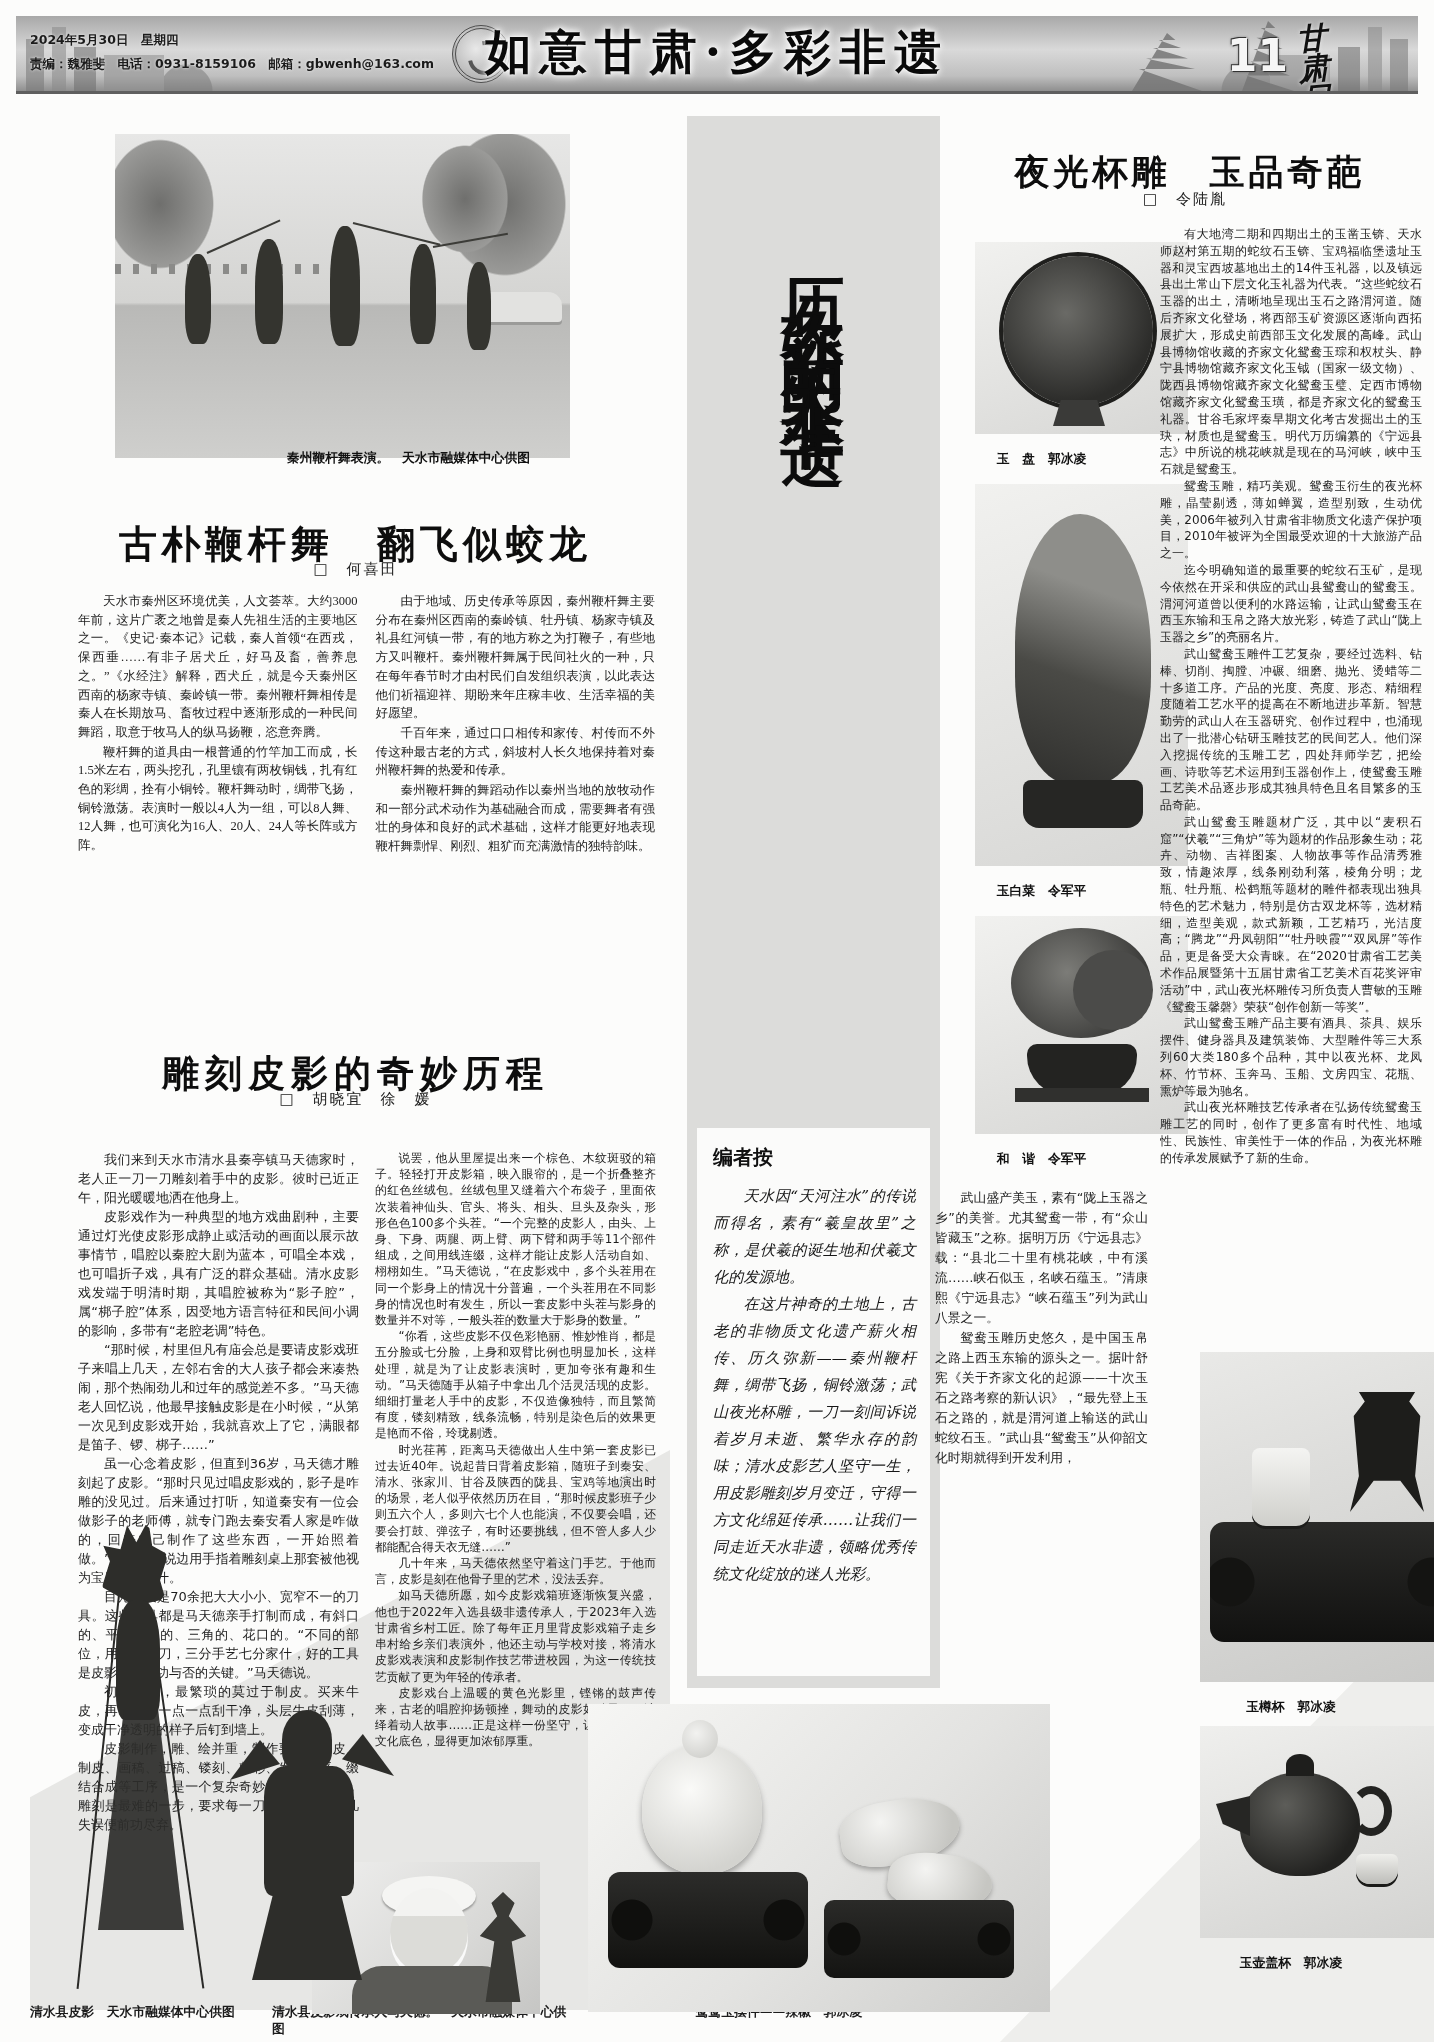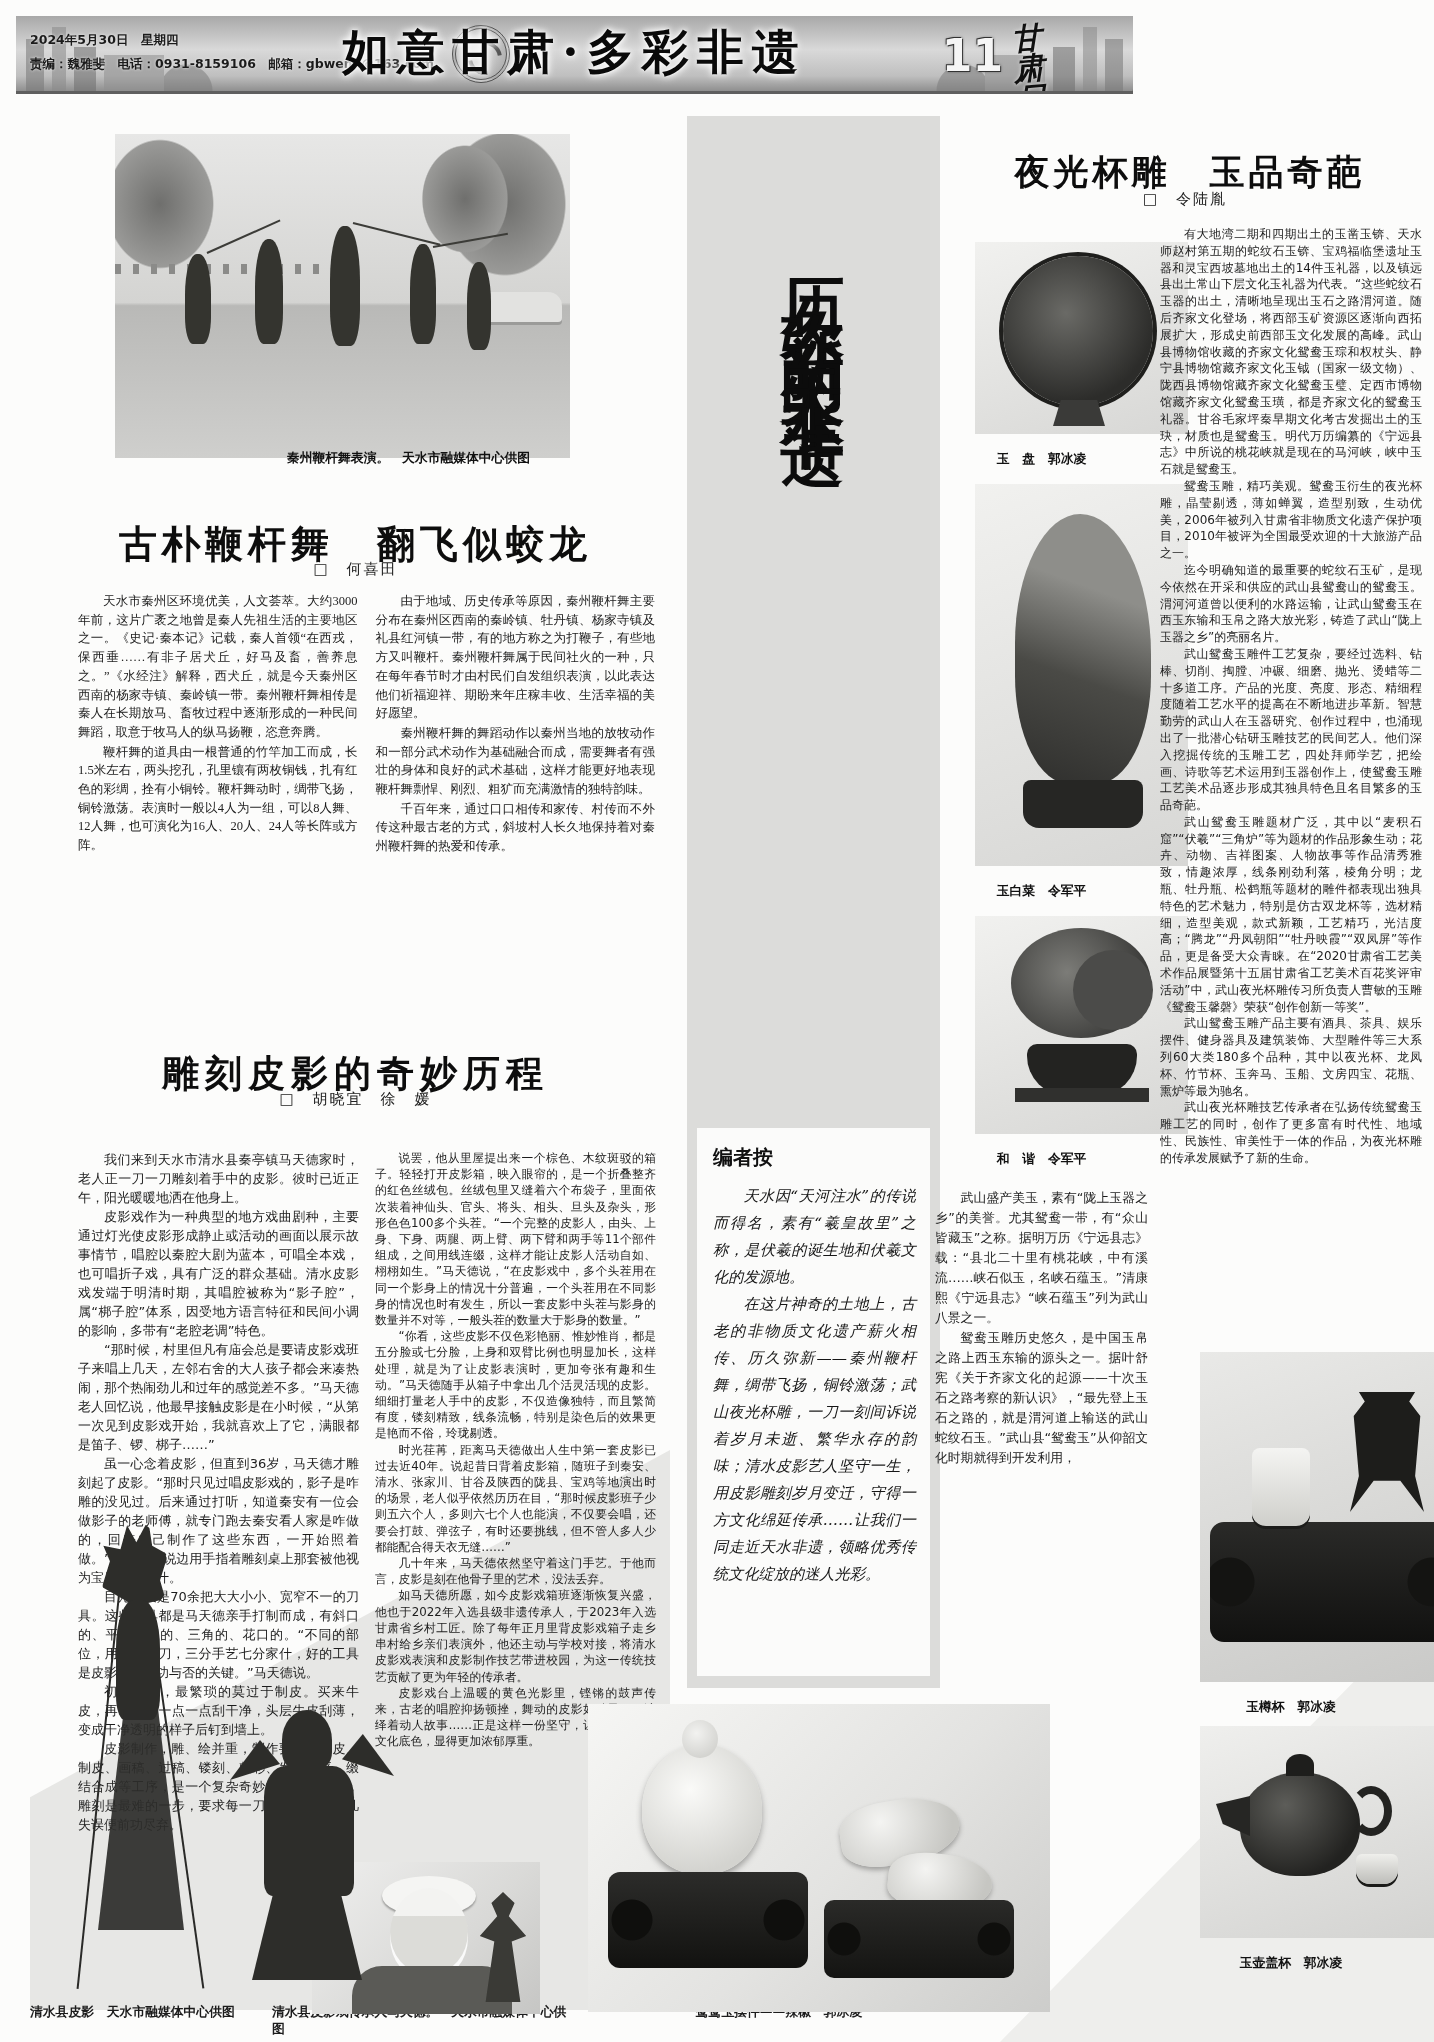--- a/index.html
+++ b/index.html
@@ -1,21 +1,21 @@
 <!DOCTYPE html>
 <html><head>
 <meta charset="utf-8">
 <style>
   html,body{margin:0;padding:0;background:#efefed;}
   .page{position:relative;width:1434px;height:2042px;background:#fcfcfb;overflow:hidden;
         font-family:"DejaVu Sans","Liberation Sans",sans-serif;color:#1c1c1c;}
   [data-name]{box-sizing:border-box;}
 
   
-  .banner{position:absolute;left:16px;top:16px;width:1117px;height:78px;
+  .banner{position:absolute;left:16px;top:16px;width:1402px;height:78px;
           background:linear-gradient(180deg,#a8a8a8 0%,#d9d9d9 45%,#bfbfbf 80%,#8f8f8f 100%);
           border-bottom:3px solid #5f5f5f;overflow:hidden;}
   .skyline{position:absolute;bottom:0;width:260px;height:70px;opacity:.55;
      background:
        linear-gradient(#777,#777) 10px 18px/18px 52px no-repeat,
        linear-gradient(#8a8a8a,#8a8a8a) 36px 6px/14px 64px no-repeat,
        linear-gradient(#6e6e6e,#6e6e6e) 58px 26px/22px 44px no-repeat,
        linear-gradient(#909090,#909090) 88px 34px/60px 36px no-repeat,
        radial-gradient(circle at 170px 70px,#7d7d7d 0 26px,transparent 27px);}
   .skyline.right{right:0;transform:scaleX(-1);}
@@ -228,22 +228,22 @@
     <span class="whip" style="left:318px;top:112px;width:76px;transform:rotate(-10deg);" data-name="whip-pole"></span>
   </figure>
   <div class="abs cap dance-cap" data-name="photo-caption">秦州鞭杆舞表演。　天水市融媒体中心供图</div>
 
   <h1 class="abs art-title a1-title" data-name="article1-title">古朴鞭杆舞　翻飞似蛟龙</h1>
   <div class="abs byline a1-byline" data-name="article1-byline">□　何喜田</div>
   <div class="abs body-text a1-body" data-name="article1-body">
     <p data-name="paragraph">天水市秦州区环境优美，人文荟萃。大约3000年前，这片广袤之地曾是秦人先祖生活的主要地区之一。《史记·秦本记》记载，秦人首领“在西戎，保西垂……有非子居犬丘，好马及畜，善养息之。”《水经注》解释，西犬丘，就是今天秦州区西南的杨家寺镇、秦岭镇一带。秦州鞭杆舞相传是秦人在长期放马、畜牧过程中逐渐形成的一种民间舞蹈，取意于牧马人的纵马扬鞭，恣意奔腾。</p>
     <p data-name="paragraph">鞭杆舞的道具由一根普通的竹竿加工而成，长1.5米左右，两头挖孔，孔里镶有两枚铜钱，扎有红色的彩绸，拴有小铜铃。鞭杆舞动时，绸带飞扬，铜铃激荡。表演时一般以4人为一组，可以8人舞、12人舞，也可演化为16人、20人、24人等长阵或方阵。</p>
     <p data-name="paragraph">由于地域、历史传承等原因，秦州鞭杆舞主要分布在秦州区西南的秦岭镇、牡丹镇、杨家寺镇及礼县红河镇一带，有的地方称之为打鞭子，有些地方又叫鞭杆。秦州鞭杆舞属于民间社火的一种，只在每年春节时才由村民们自发组织表演，以此表达他们祈福迎祥、期盼来年庄稼丰收、生活幸福的美好愿望。</p>
+    <p data-name="paragraph">千百年来，通过口口相传和家传、村传而不外传这种最古老的方式，斜坡村人长久地保持着对秦州鞭杆舞的热爱和传承。</p>
     <p data-name="paragraph">秦州鞭杆舞的舞蹈动作以秦州当地的放牧动作和一部分武术动作为基础融合而成，需要舞者有强壮的身体和良好的武术基础，这样才能更好地表现鞭杆舞剽悍、刚烈、粗犷而充满激情的独特韵味。</p>
-    <p data-name="paragraph">千百年来，通过口口相传和家传、村传而不外传这种最古老的方式，斜坡村人长久地保持着对秦州鞭杆舞的热爱和传承。</p>
 
   </div>
 
   <h1 class="abs art-title a2-title" data-name="article2-title">雕刻皮影的奇妙历程</h1>
   <div class="abs byline a2-byline" data-name="article2-byline">□　胡晓宜　徐　媛</div>
   <div class="abs a2-cols" data-name="article2-body">
     <div class="a2-left body-text" data-name="article2-left-column">
       <p data-name="paragraph">我们来到天水市清水县秦亭镇马天德家时，老人正一刀一刀雕刻着手中的皮影。彼时已近正午，阳光暖暖地洒在他身上。</p>
       <p data-name="paragraph">皮影戏作为一种典型的地方戏曲剧种，主要通过灯光使皮影形成静止或活动的画面以展示故事情节，唱腔以秦腔大剧为蓝本，可唱全本戏，也可唱折子戏，具有广泛的群众基础。清水皮影戏发端于明清时期，其唱腔被称为“影子腔”，属“梆子腔”体系，因受地方语言特征和民间小调的影响，多带有“老腔老调”特色。</p>
       <p data-name="paragraph">“那时候，村里但凡有庙会总是要请皮影戏班子来唱上几天，左邻右舍的大人孩子都会来凑热闹，那个热闹劲儿和过年的感觉差不多。”马天德老人回忆说，他最早接触皮影是在小时候，“从第一次见到皮影戏开始，我就喜欢上了它，满眼都是笛子、锣、梆子……”</p>

